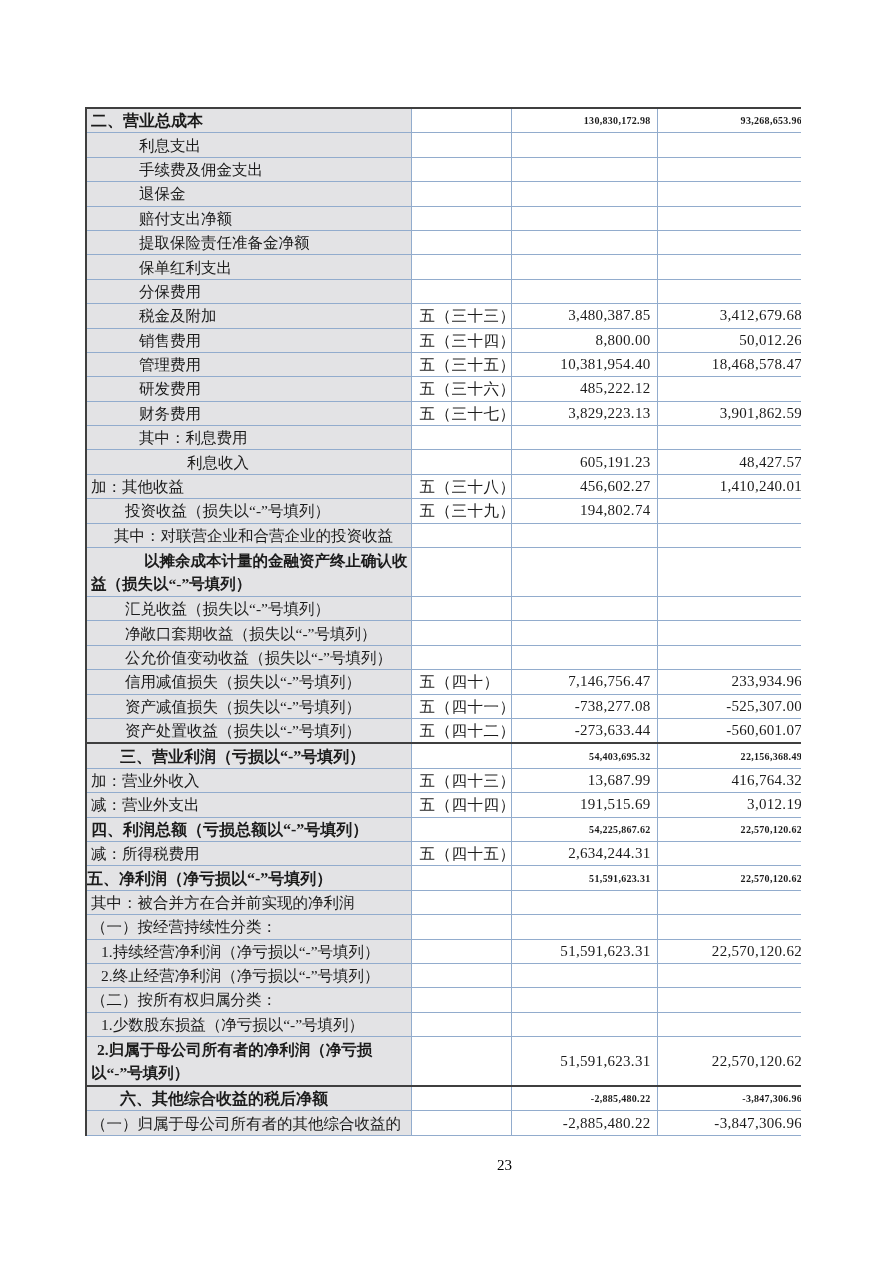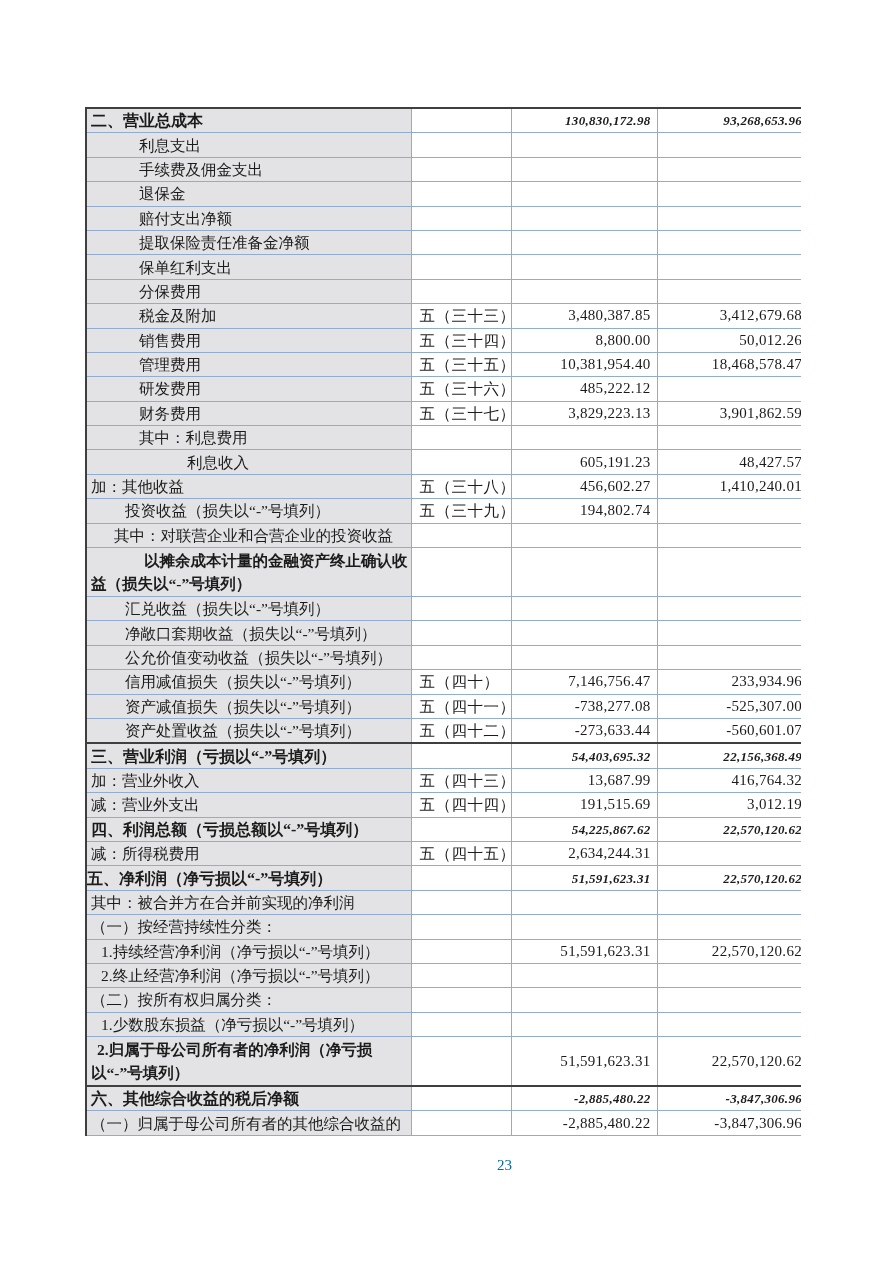--- a/index.html
+++ b/index.html
@@ -19,28 +19,28 @@
   td{
     border:1px solid #92accd;
     height:23.4px;padding:0;vertical-align:middle;
     font-size:15.5px;line-height:23px;
     overflow:hidden;white-space:nowrap;
   }
   td.c-label{background:#e3e3e5;}
   td.c-note{background:#ffffff;padding-left:8px;letter-spacing:0.5px;}
   td.c-num{background:#ffffff;text-align:right;padding-right:6px;font-size:15px;letter-spacing:0.3px;}
   tr.bold td{font-weight:bold;font-size:16px;}
-  tr.bold td.c-num{font-size:13px;font-style:italic;}
+  tr.bold td.c-num{font-size:10px;}
   tr.tall td{height:48px;}
   tr.tall td.c-label{white-space:normal;line-height:23px;font-weight:bold;}
-  tr.dark-top td{border-top:2px solid #3f3f3f;}
+  tr.dark-top td{border-top:2px solid #3f3f3f;padding-left:29px;}
   .lbl{display:block;}
   .pageno{
     position:absolute;left:497px;top:1157px;
-    font-size:15px;color:#0369a1;
+    font-size:15px;color:#000000;
   }
 </style>
 </head>
 <body>
 
 <div class="page">
 
   <table class="fin">
     <colgroup>
       <col style="width:325px">

